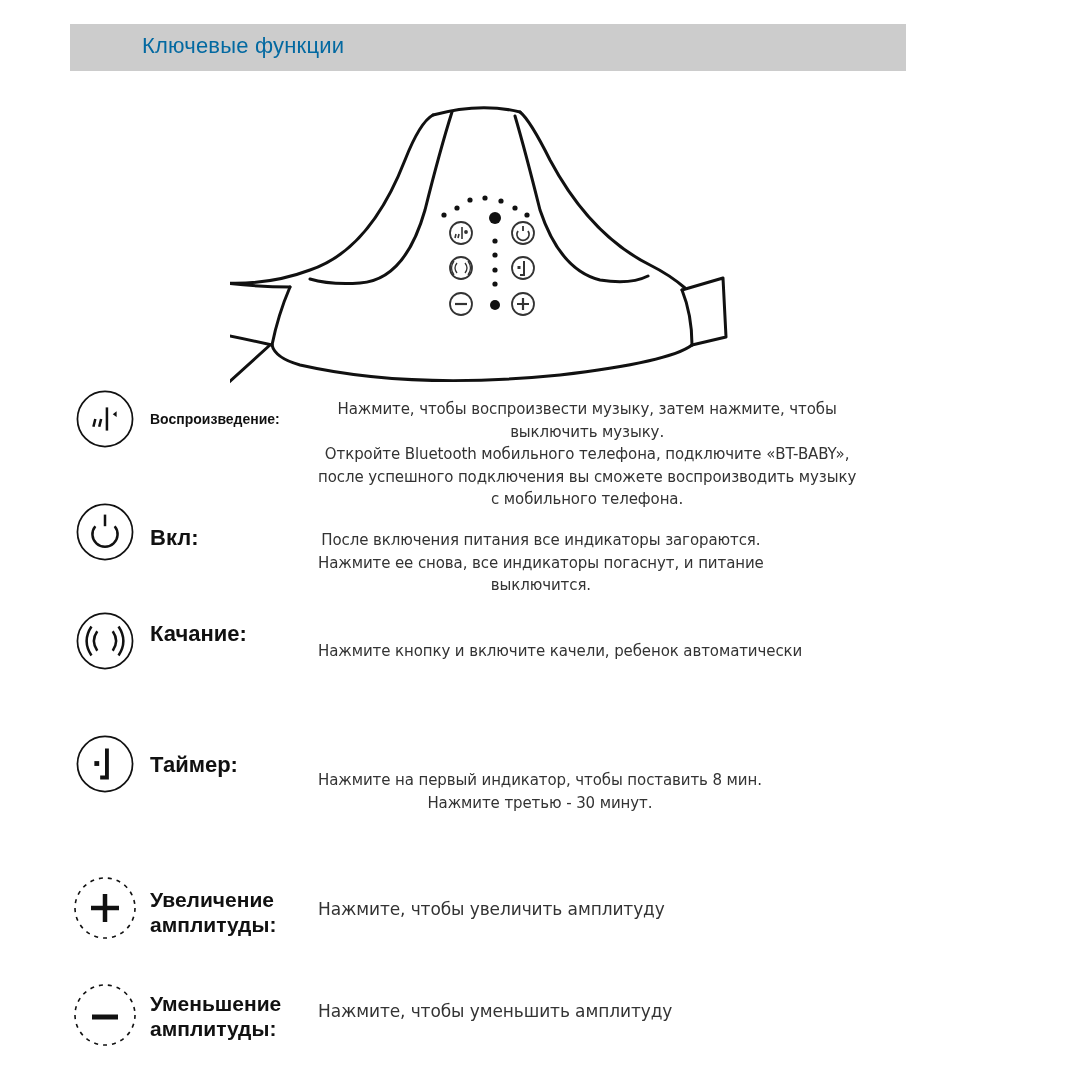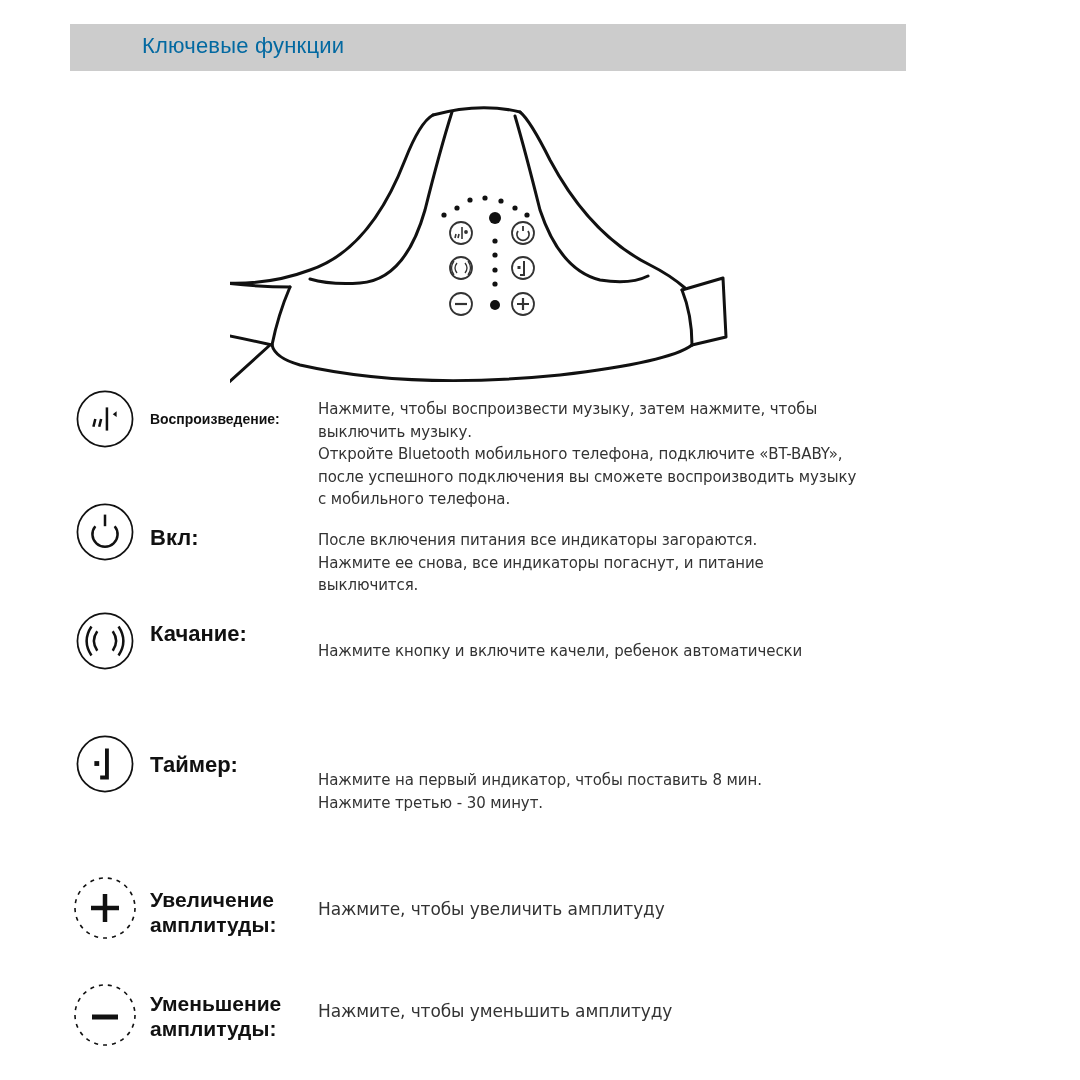--- a/index.html
+++ b/index.html
@@ -3,21 +3,21 @@
 <meta charset="utf-8">
 <style>
   html, body { margin:0; padding:0; background:#ffffff; }
   body { width:1080px; height:1080px; position:relative; overflow:hidden; font-family:"DejaVu Sans", sans-serif; color:#1a1a1a; }
   .header-bar { position:absolute; left:70px; top:24px; width:836px; height:47px; background:#cccccc; }
   .header-title { position:absolute; left:24px; top:9px; font-size:22px; color:#0369a1; font-family:Liberation Sans, sans-serif; letter-spacing:0.2px;margin-left:48px; }
   .device { position:absolute; left:230px; top:100px; }
   .icon-circle { position:absolute; left:76px; width:58px; height:58px; }
   .label { position:absolute; left:150px; font-family:"Liberation Sans", sans-serif; color:#111;font-weight:bold; }
   .desc { position:absolute; left:318px; font-family:"DejaVu Sans", sans-serif; font-size:15px; line-height:22.5px; color:#333; letter-spacing:-0.1px; }
-  .desc div { white-space:nowrap; }
+  .desc div { white-space:nowrap;text-align:center; }
 </style>
 </head>
 <body>
 
 <div class="header-bar">
   <span class="header-title">Ключевые функции</span>
 </div>
 
 <svg class="device" width="540" height="290" viewBox="0 0 540 290">
   <g fill="none" stroke="#111" stroke-width="3" stroke-linecap="round" stroke-linejoin="round">

